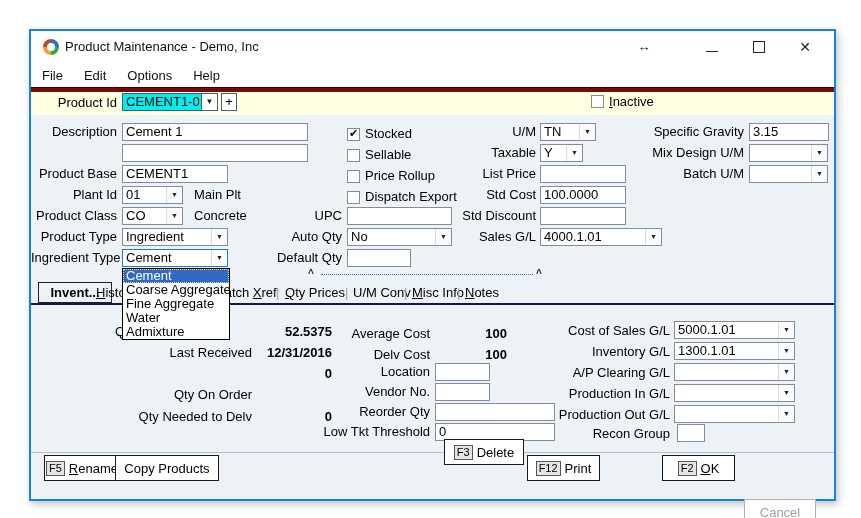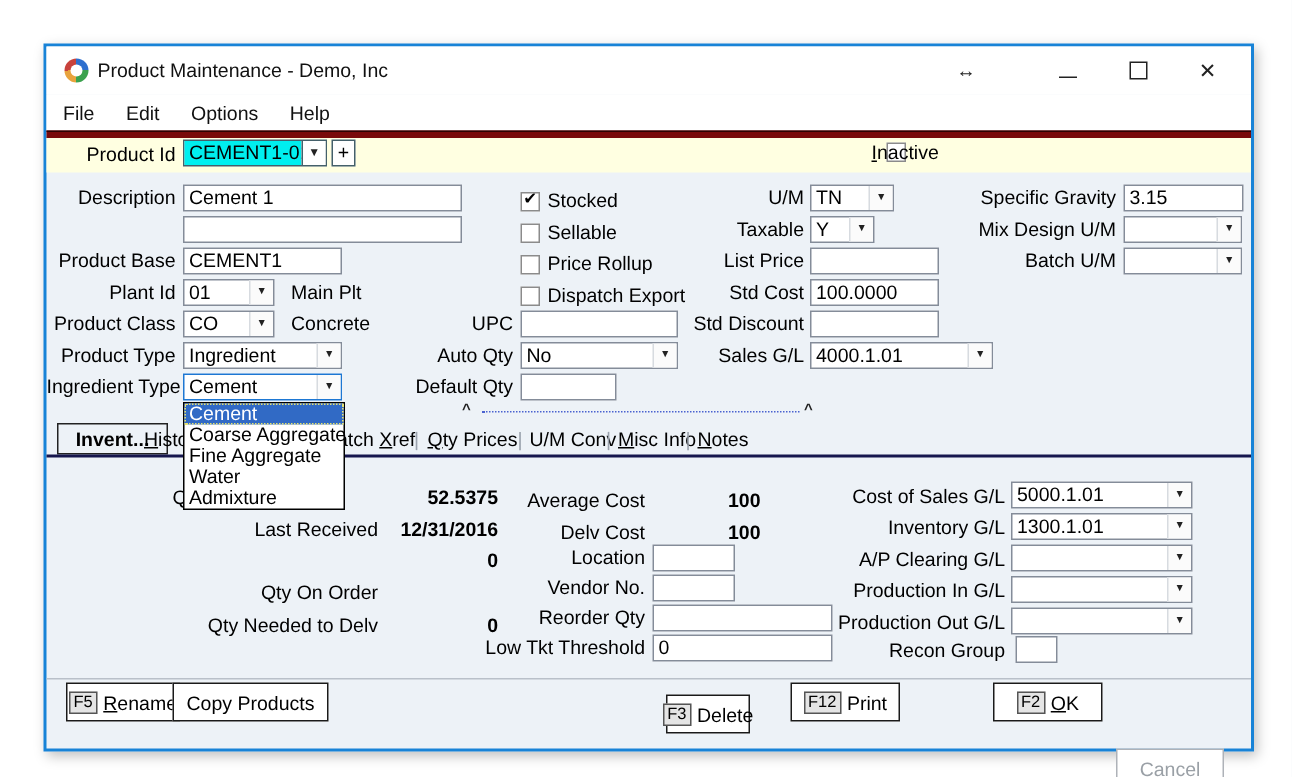--- a/index.html
+++ b/index.html
@@ -86,21 +86,21 @@
   <div class="abs maroon"></div>
 
   <div class="abs idbar"></div>
   <span class="abs lbl" style="left:0;top:63px;width:86px">Product Id</span>
   <div class="abs combo pid-combo" style="left:91px;top:62px;width:96px">
     <span class="cv">CEMENT1-01</span>
     <span class="ca">▼</span>
   </div>
   <div class="abs plusbtn" style="left:190px;top:62px">+</div>
   <span class="abs cb" style="left:560px;top:64px"></span>
-  <span class="abs cbl" style="left:550px;top:63px"><u>I</u>nactive</span>
+  <span class="abs cbl" style="left:578px;top:63px"><u>I</u>nactive</span>
 
   <span class="abs lbl" style="left:0;top:92px;width:86px">Description</span>
   <div class="abs tb" style="left:91px;top:92px;width:186px">Cement 1</div>
   <div class="abs tb" style="left:91px;top:113px;width:186px"></div>
 
   <span class="abs lbl" style="left:0;top:134px;width:86px">Product Base</span>
   <div class="abs tb" style="left:91px;top:134px;width:106px">CEMENT1</div>
 
   <span class="abs lbl" style="left:0;top:155px;width:86px">Plant Id</span>
   <div class="abs combo" style="left:91px;top:155px;width:61px">
@@ -285,21 +285,21 @@
 
   <div class="abs divider" style="left:0;top:421px;width:100%"></div>
 
   <div class="abs btn" style="left:13px;top:424px;width:76px">
     <span class="key">F5</span>
     <span><u>R</u>ename</span>
   </div>
   <div class="abs btn" style="left:84px;top:424px;width:104px">
     <span>Copy Products</span>
   </div>
-  <div class="abs btn" style="left:413px;top:432px;width:56px">
+  <div class="abs btn" style="left:413px;top:408px;width:80px">
     <span class="key">F3</span>
     <span>Delete</span>
   </div>
   <div class="abs btn" style="left:496px;top:424px;width:73px">
     <span class="key">F12</span>
     <span>Print</span>
   </div>
   <div class="abs btn" style="left:631px;top:424px;width:73px">
     <span class="key">F2</span>
     <span><u>O</u>K</span>

